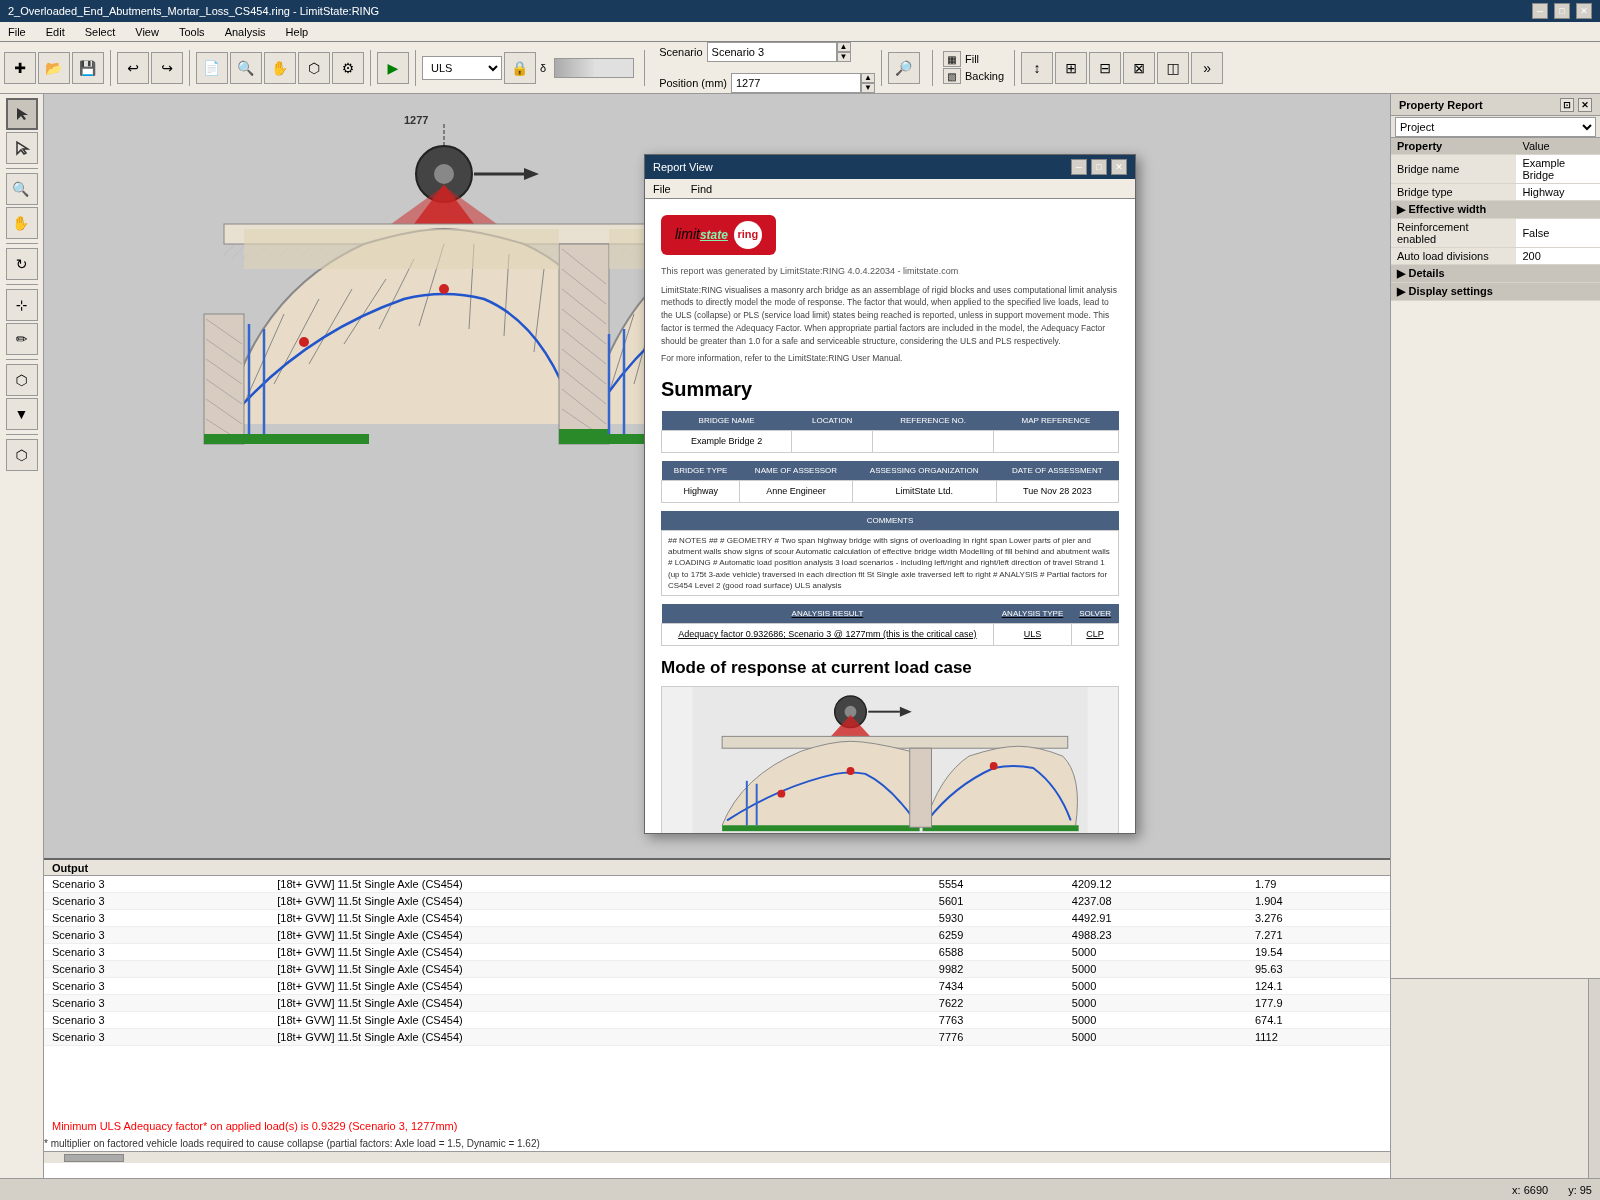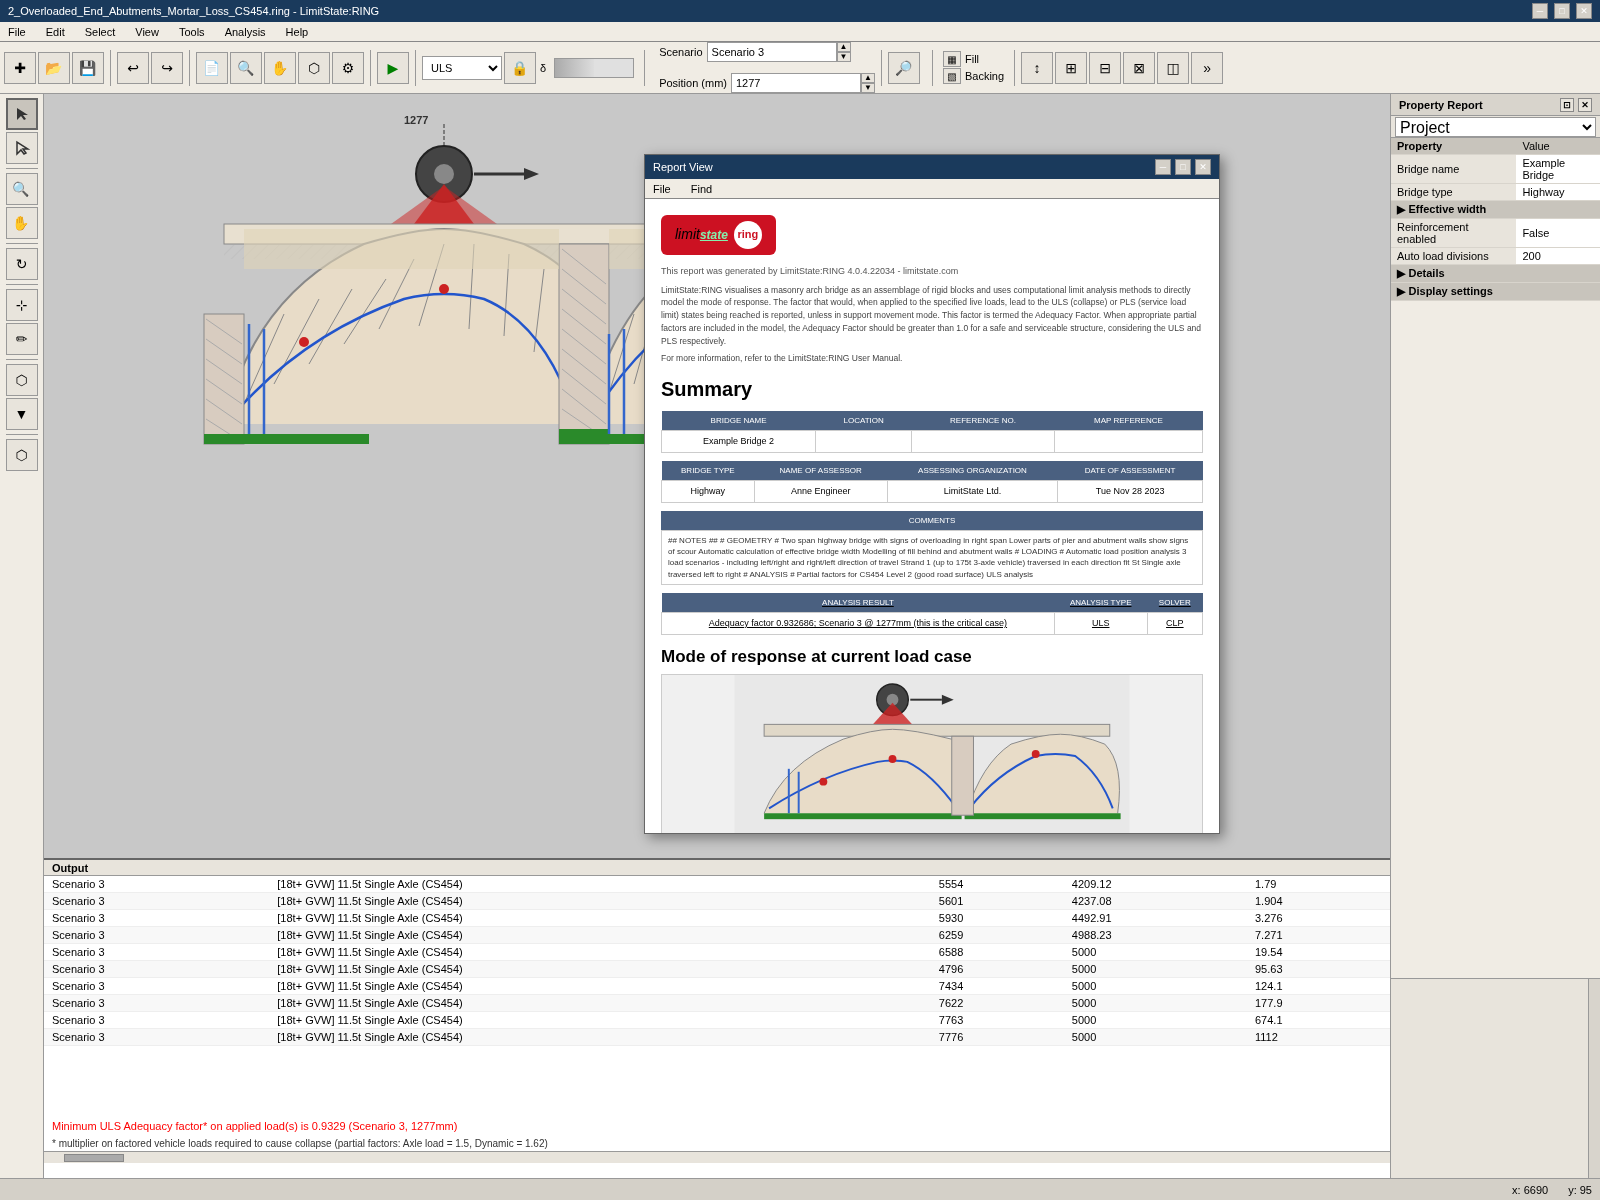--- a/index.html
+++ b/index.html
@@ -171,21 +171,21 @@
     .output-scroll {
       overflow-y: auto;
       height: 240px;
     }
     .output-footer {
       padding: 4px 8px;
       color: red;
       font-size: 11px;
     }
     .output-footer2 {
-      padding: 2px 8px;
+      padding: 2px 0;
       font-size: 10px;
       color: #333;
     }
     .output-hscroll {
       height: 12px;
       background: #e8e4dc;
       border-top: 1px solid #999;
       display: flex;
       align-items: center;
     }
@@ -223,21 +223,21 @@
       height: 22px;
       display: flex;
       align-items: center;
       padding: 0 4px;
       border-bottom: 1px solid #999;
     }
     .right-panel-sub-header select {
       width: 100%;
       border: 1px solid #999;
       height: 20px;
-      font-size: 16px;
+      font-size: 11px;
       background: white;
     }
     .prop-table {
       width: 100%;
       font-size: 11px;
       border-collapse: collapse;
     }
     .prop-table td {
       padding: 2px 6px;
       border-bottom: 1px solid #d8d4cc;
@@ -261,21 +261,21 @@
       font-size: 11px;
       border-top: 1px solid #999;
       gap: 20px;
     }
 
     
     .report-dialog {
       position: absolute;
       top: 60px;
       left: 600px;
-      width: 576px;
+      width: 492px;
       height: 680px;
       background: white;
       border: 1px solid #666;
       box-shadow: 4px 4px 12px rgba(0,0,0,0.4);
       display: flex;
       flex-direction: column;
       z-index: 100;
     }
     .dialog-title-bar {
       background: #1a3a5c;
@@ -653,21 +653,21 @@
               <tr>
       <td>Scenario 3</td>
       <td>[18t+ GVW] 11.5t Single Axle (CS454)</td>
       <td>6588</td>
       <td>5000</td>
       <td>19.54</td>
     </tr>
               <tr>
       <td>Scenario 3</td>
       <td>[18t+ GVW] 11.5t Single Axle (CS454)</td>
-      <td>4796</td>
+      <td>9982</td>
       <td>5000</td>
       <td>95.63</td>
     </tr>
               <tr>
       <td>Scenario 3</td>
       <td>[18t+ GVW] 11.5t Single Axle (CS454)</td>
       <td>7434</td>
       <td>5000</td>
       <td>124.1</td>
     </tr>

